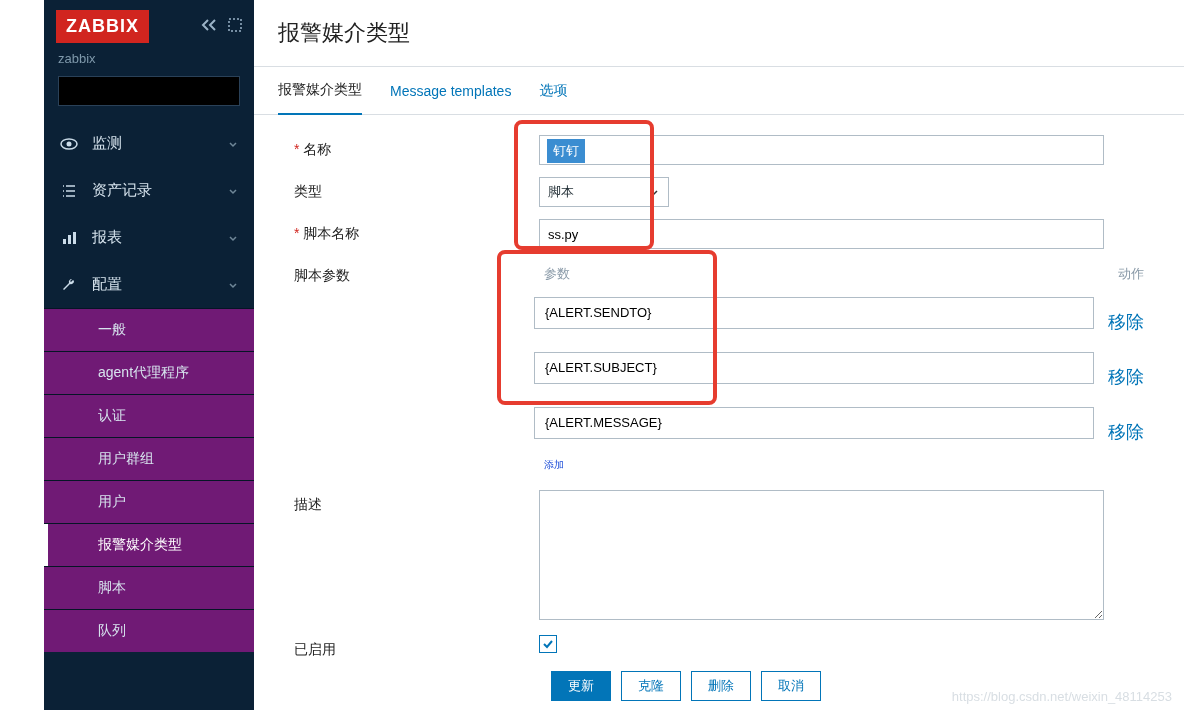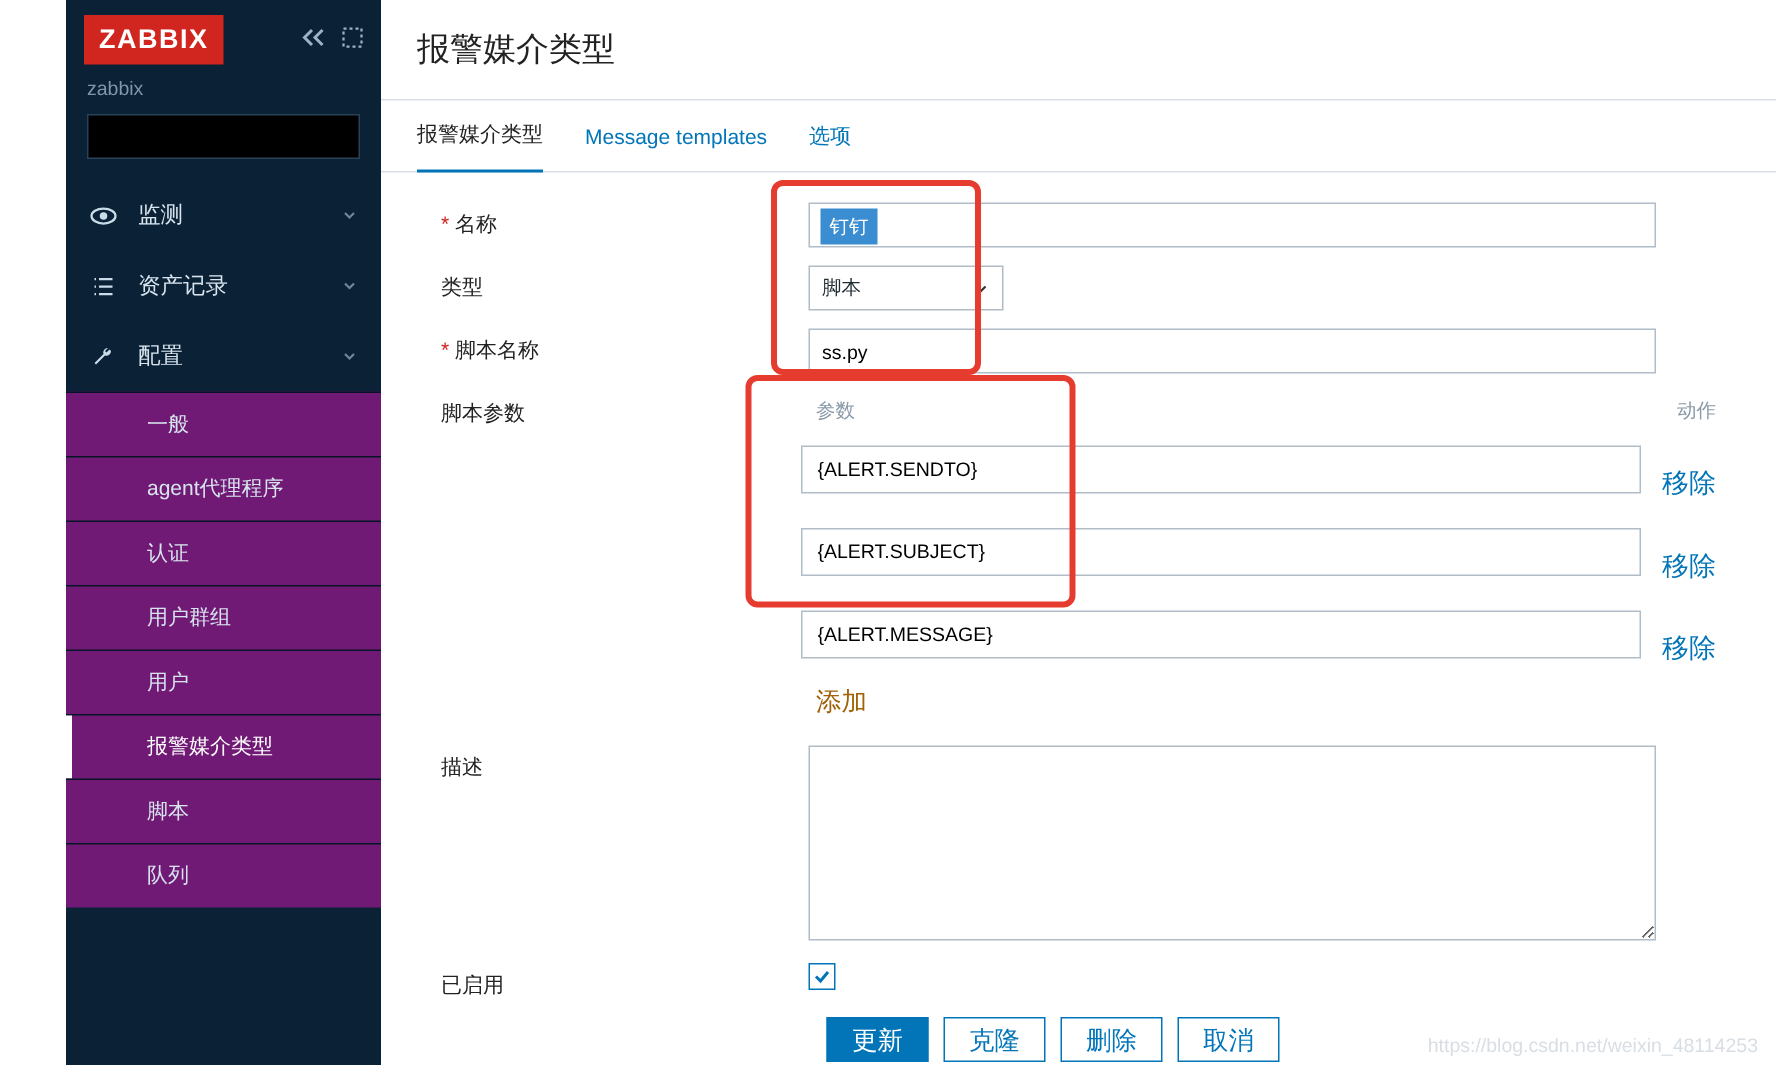--- a/index.html
+++ b/index.html
@@ -46,27 +46,27 @@
 .name-wrap { position: relative; width: 100%; }
 .select-box { width: 130px; height: 30px; border: 1px solid #b0bcc6; display: flex; align-items: center; padding: 0 8px; cursor: pointer; justify-content: space-between; background: #fff; }
 
 .params-table { width: 100%; max-width: 610px; }
 .params-head { display: flex; color: #8a9aa8; font-size: 13px; padding: 4px 0 8px; }
 .params-head .ph-name { flex: 1; padding-left: 10px; }
 .params-head .ph-act { width: 50px; text-align: right; }
 .param-row { display: flex; align-items: center; margin-bottom: 12px; justify-content: flex-end; }
 .param-input { flex: 1; height: 32px; border: 1px solid #b0bcc6; padding: 0 10px; font-size: 13px; }
 .param-remove { width: 50px; text-align: right; color: #0275b8; cursor: pointer; font-size: 18px; padding-left: 8px; margin-top: 19px; }
-.add-link { color: #a16207; cursor: pointer; font-size: 17px; padding-left: 10px; }
+.add-link { color: #1d4ed8; cursor: pointer; font-size: 10px; padding-left: 10px; }
 
 .textarea { width: 565px; height: 130px; border: 1px solid #b0bcc6; resize: both; padding: 6px; }
 .checkbox { width: 18px; height: 18px; border: 1px solid #0275b8; display: inline-flex; align-items: center; justify-content: center; color: #0275b8; cursor: pointer; }
 
 .buttons { display: flex; gap: 10px; margin-left: 257px; margin-top: 6px; }
-.btn { height: 30px; padding: 0 16px; border: 1px solid #0275b8; background: #fff; color: #0275b8; cursor: pointer; font-size: 17px; }
+.btn { height: 30px; padding: 0 16px; border: 1px solid #0275b8; background: #fff; color: #0275b8; cursor: pointer; font-size: 13px; }
 .btn.primary { background: #0275b8; color: #fff; }
 
 .red-box { position: absolute; border: 4px solid #e63c2f; border-radius: 8px; pointer-events: none; }
 .watermark { position: absolute; right: 12px; bottom: 6px; color: #d8dee3; font-size: 13px; }
 </style>
 </head>
 <body>
 
 <div class="app">
   <aside class="sidebar">
@@ -104,20 +104,33 @@
               <path d="M2 4l3 3 3-3"></path>
             </svg></span>
       </li>
       <li class="nav-item">
         <span class="icon">
             <svg width="18" height="18" viewBox="0 0 18 18" fill="none" stroke="currentColor" stroke-width="1.5">
               <path d="M3 4h1M6 4h9M3 9h1M6 9h9M3 14h1M6 14h9"></path>
             </svg>
           </span>
         <span class="label">资产记录</span>
+        <span class="chev"><svg width="10" height="10" viewBox="0 0 10 10" fill="none" stroke="currentColor" stroke-width="1.5">
+              <path d="M2 4l3 3 3-3"></path>
+            </svg></span>
+      </li>
+      <li class="nav-item">
+        <span class="icon">
+            <svg width="18" height="18" viewBox="0 0 18 18" fill="currentColor">
+              <rect x="3" y="10" width="3" height="5"></rect>
+              <rect x="8" y="6" width="3" height="9"></rect>
+              <rect x="13" y="3" width="3" height="12"></rect>
+            </svg>
+          </span>
+        <span class="label">报表</span>
         <span class="chev"><svg width="10" height="10" viewBox="0 0 10 10" fill="none" stroke="currentColor" stroke-width="1.5">
               <path d="M2 4l3 3 3-3"></path>
             </svg></span>
       </li>
       <li class="nav-item">
         <span class="icon">
             <svg width="18" height="18" viewBox="0 0 18 18" fill="currentColor">
               <path d="M14 5a3 3 0 01-4 3L4 14l-1-1 6-6a3 3 0 013-4l-2 2 1 1 2-2z"></path>
             </svg>
           </span>

